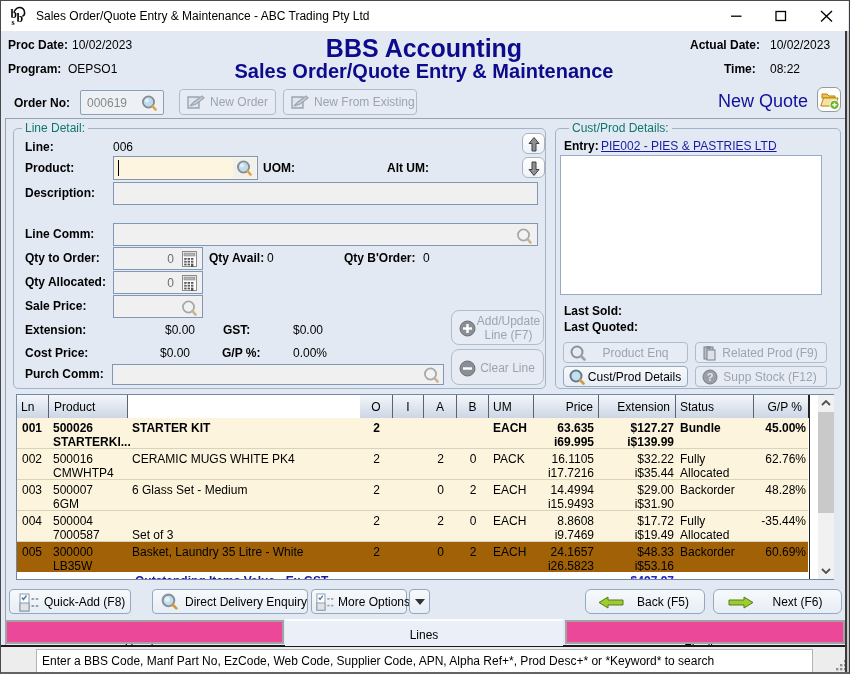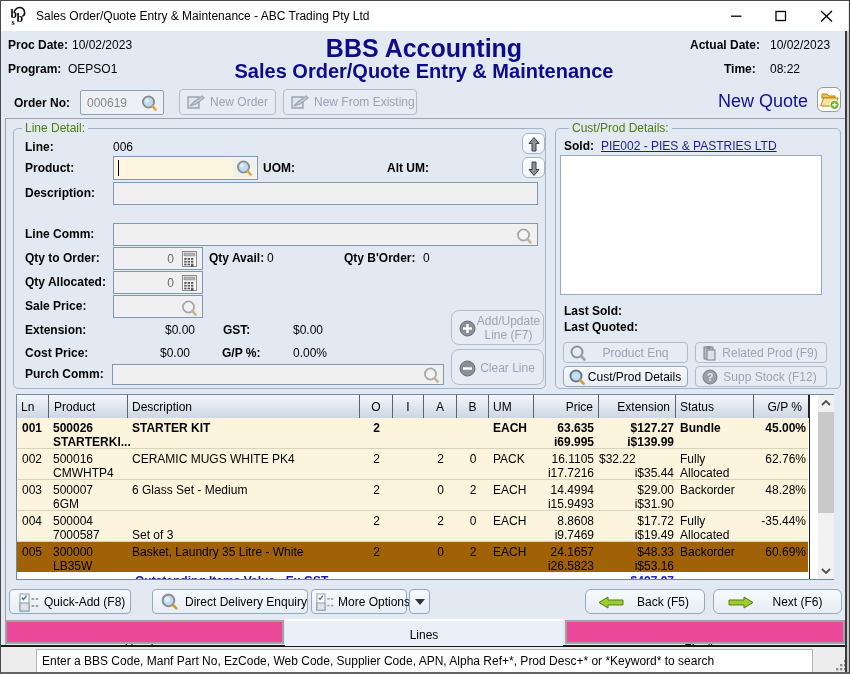--- a/index.html
+++ b/index.html
@@ -13,21 +13,21 @@
 
 #bbstitle { position:absolute; left:0; top:36px; width:848px; text-align:center; font-size:25px; line-height:25px; font-weight:bold; color:#0b0b8b; }
 #bbssub { position:absolute; left:0; top:61px; width:848px; text-align:center; font-size:20px; line-height:20px; font-weight:bold; color:#0b0b8b; }
 
 #orderinp { position:absolute; left:80px; top:90px; width:84px; height:25px; background:#edf0f4; border:1px solid #8aa0b8; border-radius:2px; }
 .btn { position:absolute; background:linear-gradient(#f7fafc,#e7edf6); border:1px solid #96a8bc; border-radius:4px; font-size:12px; color:#000; white-space:nowrap; }
 .btn.dis { color:#9aa4b2; border-color:#b0bccc; background:#e7ecf4; }
 #newquote { position:absolute; right:42px; top:91px; font-size:18px; color:#10109c; }
 
 .gb { position:absolute; border:1px solid #a3b4c8; border-radius:5px; }
-.gb>.cap { position:absolute; top:-8px; left:8px; background:#e3e9f3; padding:0 3px; color:#4d7c0f; font-size:12px; }
+.gb>.cap { position:absolute; top:-8px; left:8px; background:#e3e9f3; padding:0 3px; color:#0f766e; font-size:12px; }
 .lbl { position:absolute; font-weight:bold; font-size:12px; white-space:nowrap; }
 .txt { position:absolute; font-size:12px; white-space:nowrap; }
 .inp { position:absolute; background:#f0f0f0; border:1px solid #8098b4; }
 
 .sq { position:absolute; border:1px solid #a8b4c2; border-radius:6px; background:linear-gradient(#ffffff,#eef2f7); }
 
 #grid { position:absolute; left:16px; top:394px; width:818px; height:186px; border:1px solid #7088a4; background:#fff; }
 .hd { position:absolute; top:0; height:23px; background:linear-gradient(#f4f7fa,#ccd6e5); border-right:1px solid #5a6470; font-size:12px; padding-top:5px; }
 .row2 { position:absolute; left:0; width:791px; height:31px; background:#fcf4dd; border-bottom:1px solid #d9d2bd; font-size:12px; }
 .cell { position:absolute; white-space:nowrap; }
@@ -212,21 +212,21 @@
 <div class="btn dis" style="left:451px;top:349px;width:93px;height:36px;border-radius:8px;text-align:center;padding:11px 0 0 20px;">Clear Line
   <svg style="position:absolute;left:7px;top:10px;" width="17" height="17" viewBox="0 0 17 17">
       <circle cx="8.5" cy="8.5" r="7.5" fill="#8a8f96" stroke="#6a6f76"></circle>
       <line x1="4" y1="8.5" x2="13" y2="8.5" stroke="#fff" stroke-width="2.4"></line>
     </svg>
 </div>
 
 <div class="gb" id="fscust" style="left:555px;top:128px;width:286px;height:261px;">
     <span class="cap" style="left:13px;">Cust/Prod Details:</span>
   </div>
-<div class="lbl" style="left:564px;top:139px;">Sold:</div>
+<div class="lbl" style="left:564px;top:139px;">Entry:</div>
 <div class="txt" style="left:601px;top:139px;color:#1a1aa6;text-decoration:underline;">PIE002 - PIES &amp; PASTRIES LTD</div>
 <div class="abs" style="left:560px;top:155px;width:262px;height:140px;background:#fff;border:1px solid #96acc4;"></div>
 <div class="lbl" style="left:564px;top:304px;">Last Sold:</div>
 <div class="lbl" style="left:564px;top:320px;">Last Quoted:</div>
 <div class="btn dis" style="left:563px;top:342px;width:125px;height:21px;text-align:center;padding:3px 0 0 20px;">Product Enq
   <svg style="position:absolute;left:5px;top:1px;" width="18" height="18" viewBox="0 0 18 18">
       <circle cx="8" cy="8" r="5.5" fill="#e8ecf0" stroke="#8a929c" stroke-width="2"></circle>
       <line x1="12" y1="12" x2="15.5" y2="15.5" stroke="#9aa2ac" stroke-width="2.6" stroke-linecap="round"></line>
     </svg>
 </div>
@@ -247,21 +247,20 @@
   <svg style="position:absolute;left:6px;top:2px;" width="16" height="16" viewBox="0 0 16 16">
       <circle cx="8" cy="8" r="7" fill="#9aa0a8" stroke="#787e86"></circle>
       <text x="8" y="12" text-anchor="middle" font-size="11" font-weight="bold" fill="#e8e8e8">?</text>
     </svg>
 </div>
 
 <div id="grid">
 
   <div class="hd" style="left:0;width:32px;padding-left:4px;">Ln</div>
   <div class="hd" style="left:32px;width:79px;padding-left:5px;">Product</div>
-  <div class="hd" style="left:111px;width:232px;padding-left:4px;">Description</div>
   <div class="hd" style="left:343px;width:33px;text-align:center;">O</div>
   <div class="hd" style="left:376px;width:31px;text-align:center;">I</div>
   <div class="hd" style="left:407px;width:33px;text-align:center;">A</div>
   <div class="hd" style="left:440px;width:32px;text-align:center;">B</div>
   <div class="hd" style="left:472px;width:45px;padding-left:4px;">UM</div>
   <div class="hd" style="left:517px;width:65px;text-align:right;padding-right:5px;">Price</div>
   <div class="hd" style="left:582px;width:77px;text-align:right;padding-right:5px;">Extension</div>
   <div class="hd" style="left:659px;width:78px;padding-left:4px;">Status</div>
   <div class="hd" style="left:737px;width:55px;text-align:right;padding-right:6px;border-right:1px solid #222;">G/P %</div>
   <div id="rows">
@@ -290,21 +289,21 @@
     <div class="cell" style="left:36px;top:17px;">CMWHTP4</div>
     <div class="cell" style="left:115px;top:3px;">CERAMIC MUGS WHITE PK4</div>
     <div class="cell" style="left:115px;top:17px;"></div>
     <div class="cell" style="left:343px;top:3px;width:33px;text-align:center;">2</div>
     <div class="cell" style="left:376px;top:3px;width:31px;text-align:center;"></div>
     <div class="cell" style="left:407px;top:3px;width:33px;text-align:center;">2</div>
     <div class="cell" style="left:440px;top:3px;width:32px;text-align:center;">0</div>
     <div class="cell" style="left:476px;top:3px;">PACK</div>
     <div class="cell" style="left:517px;top:3px;width:60px;text-align:right;">16.1105</div>
     <div class="cell" style="left:517px;top:17px;width:60px;text-align:right;">i17.7216</div>
-    <div class="cell" style="left:582px;top:3px;width:75px;">$32.22</div>
+    <div class="cell" style="left:582px;top:3px;width:75px;text-align:right;">$32.22</div>
     <div class="cell" style="left:582px;top:17px;width:75px;text-align:right;">i$35.44</div>
     <div class="cell" style="left:663px;top:3px;">Fully</div>
     <div class="cell" style="left:663px;top:17px;">Allocated</div>
     <div class="cell" style="left:737px;top:3px;width:52px;text-align:right;">62.76%</div>
   </div>
       <div class="row2" style="top:85px;background:#fcf4dd;">
     <div class="cell" style="left:5px;top:3px;">003</div>
     <div class="cell" style="left:36px;top:3px;">500007</div>
     <div class="cell" style="left:36px;top:17px;">6GM</div>
     <div class="cell" style="left:115px;top:3px;">6 Glass Set - Medium</div>

